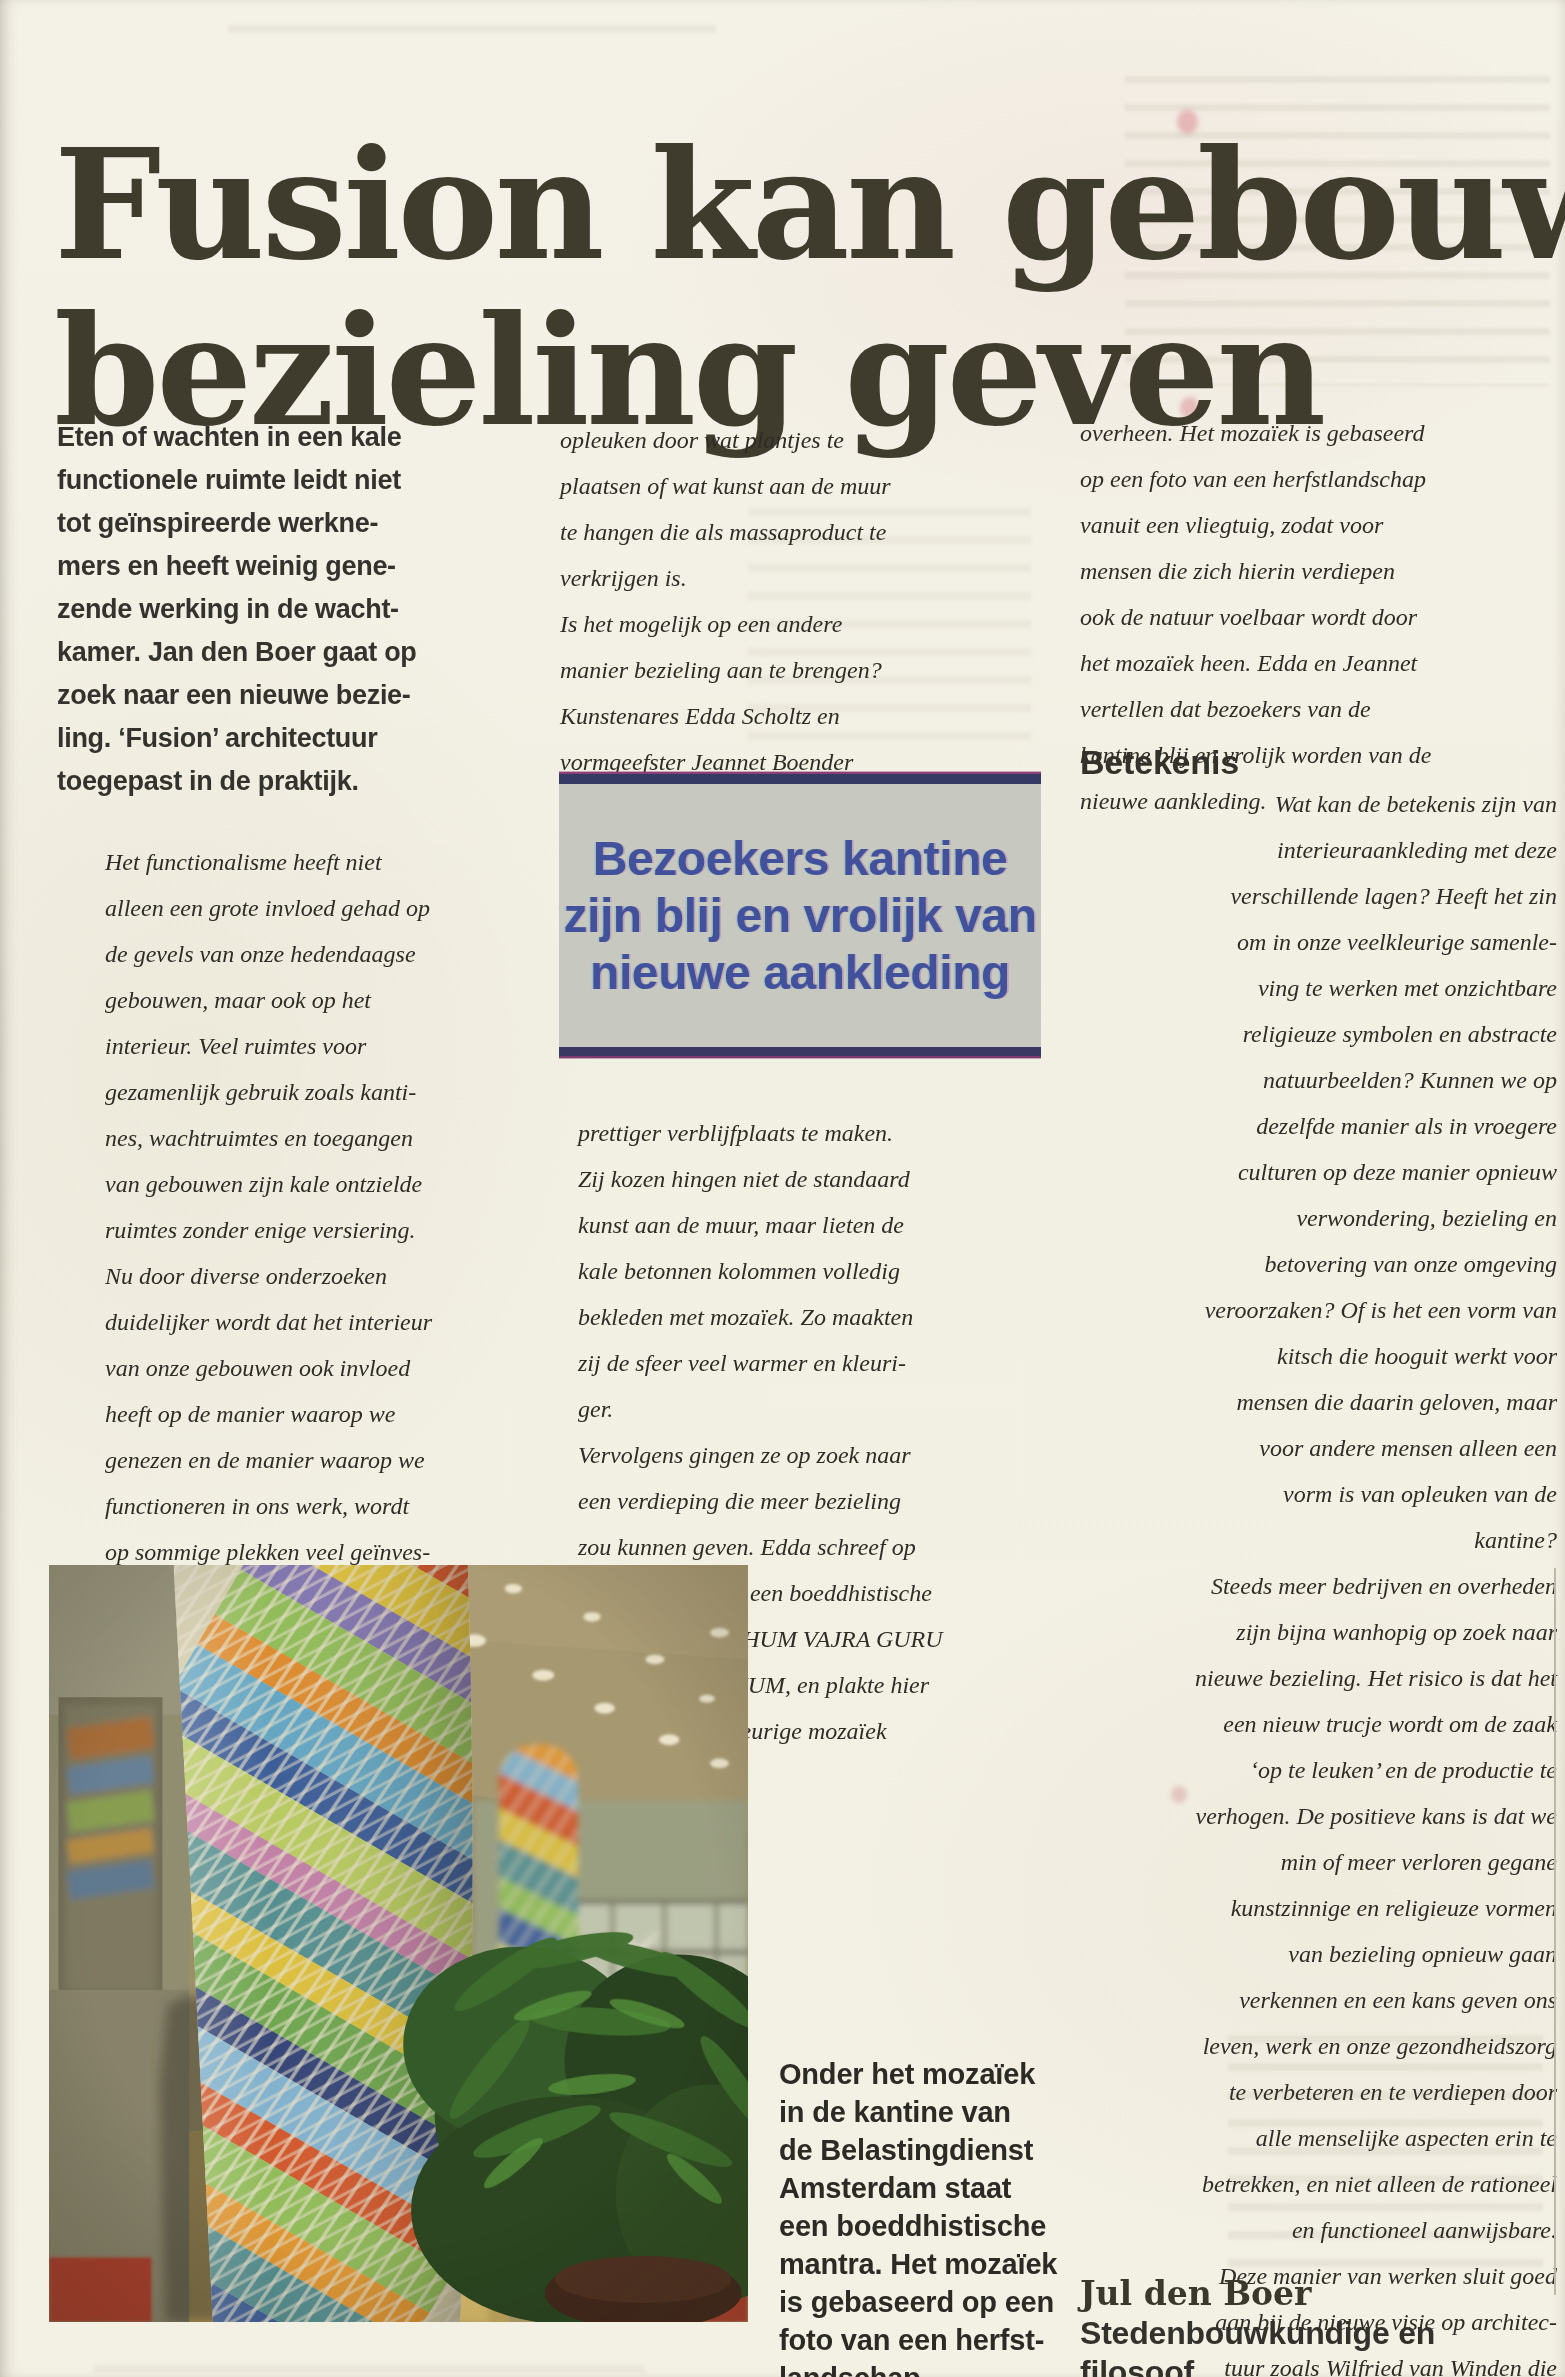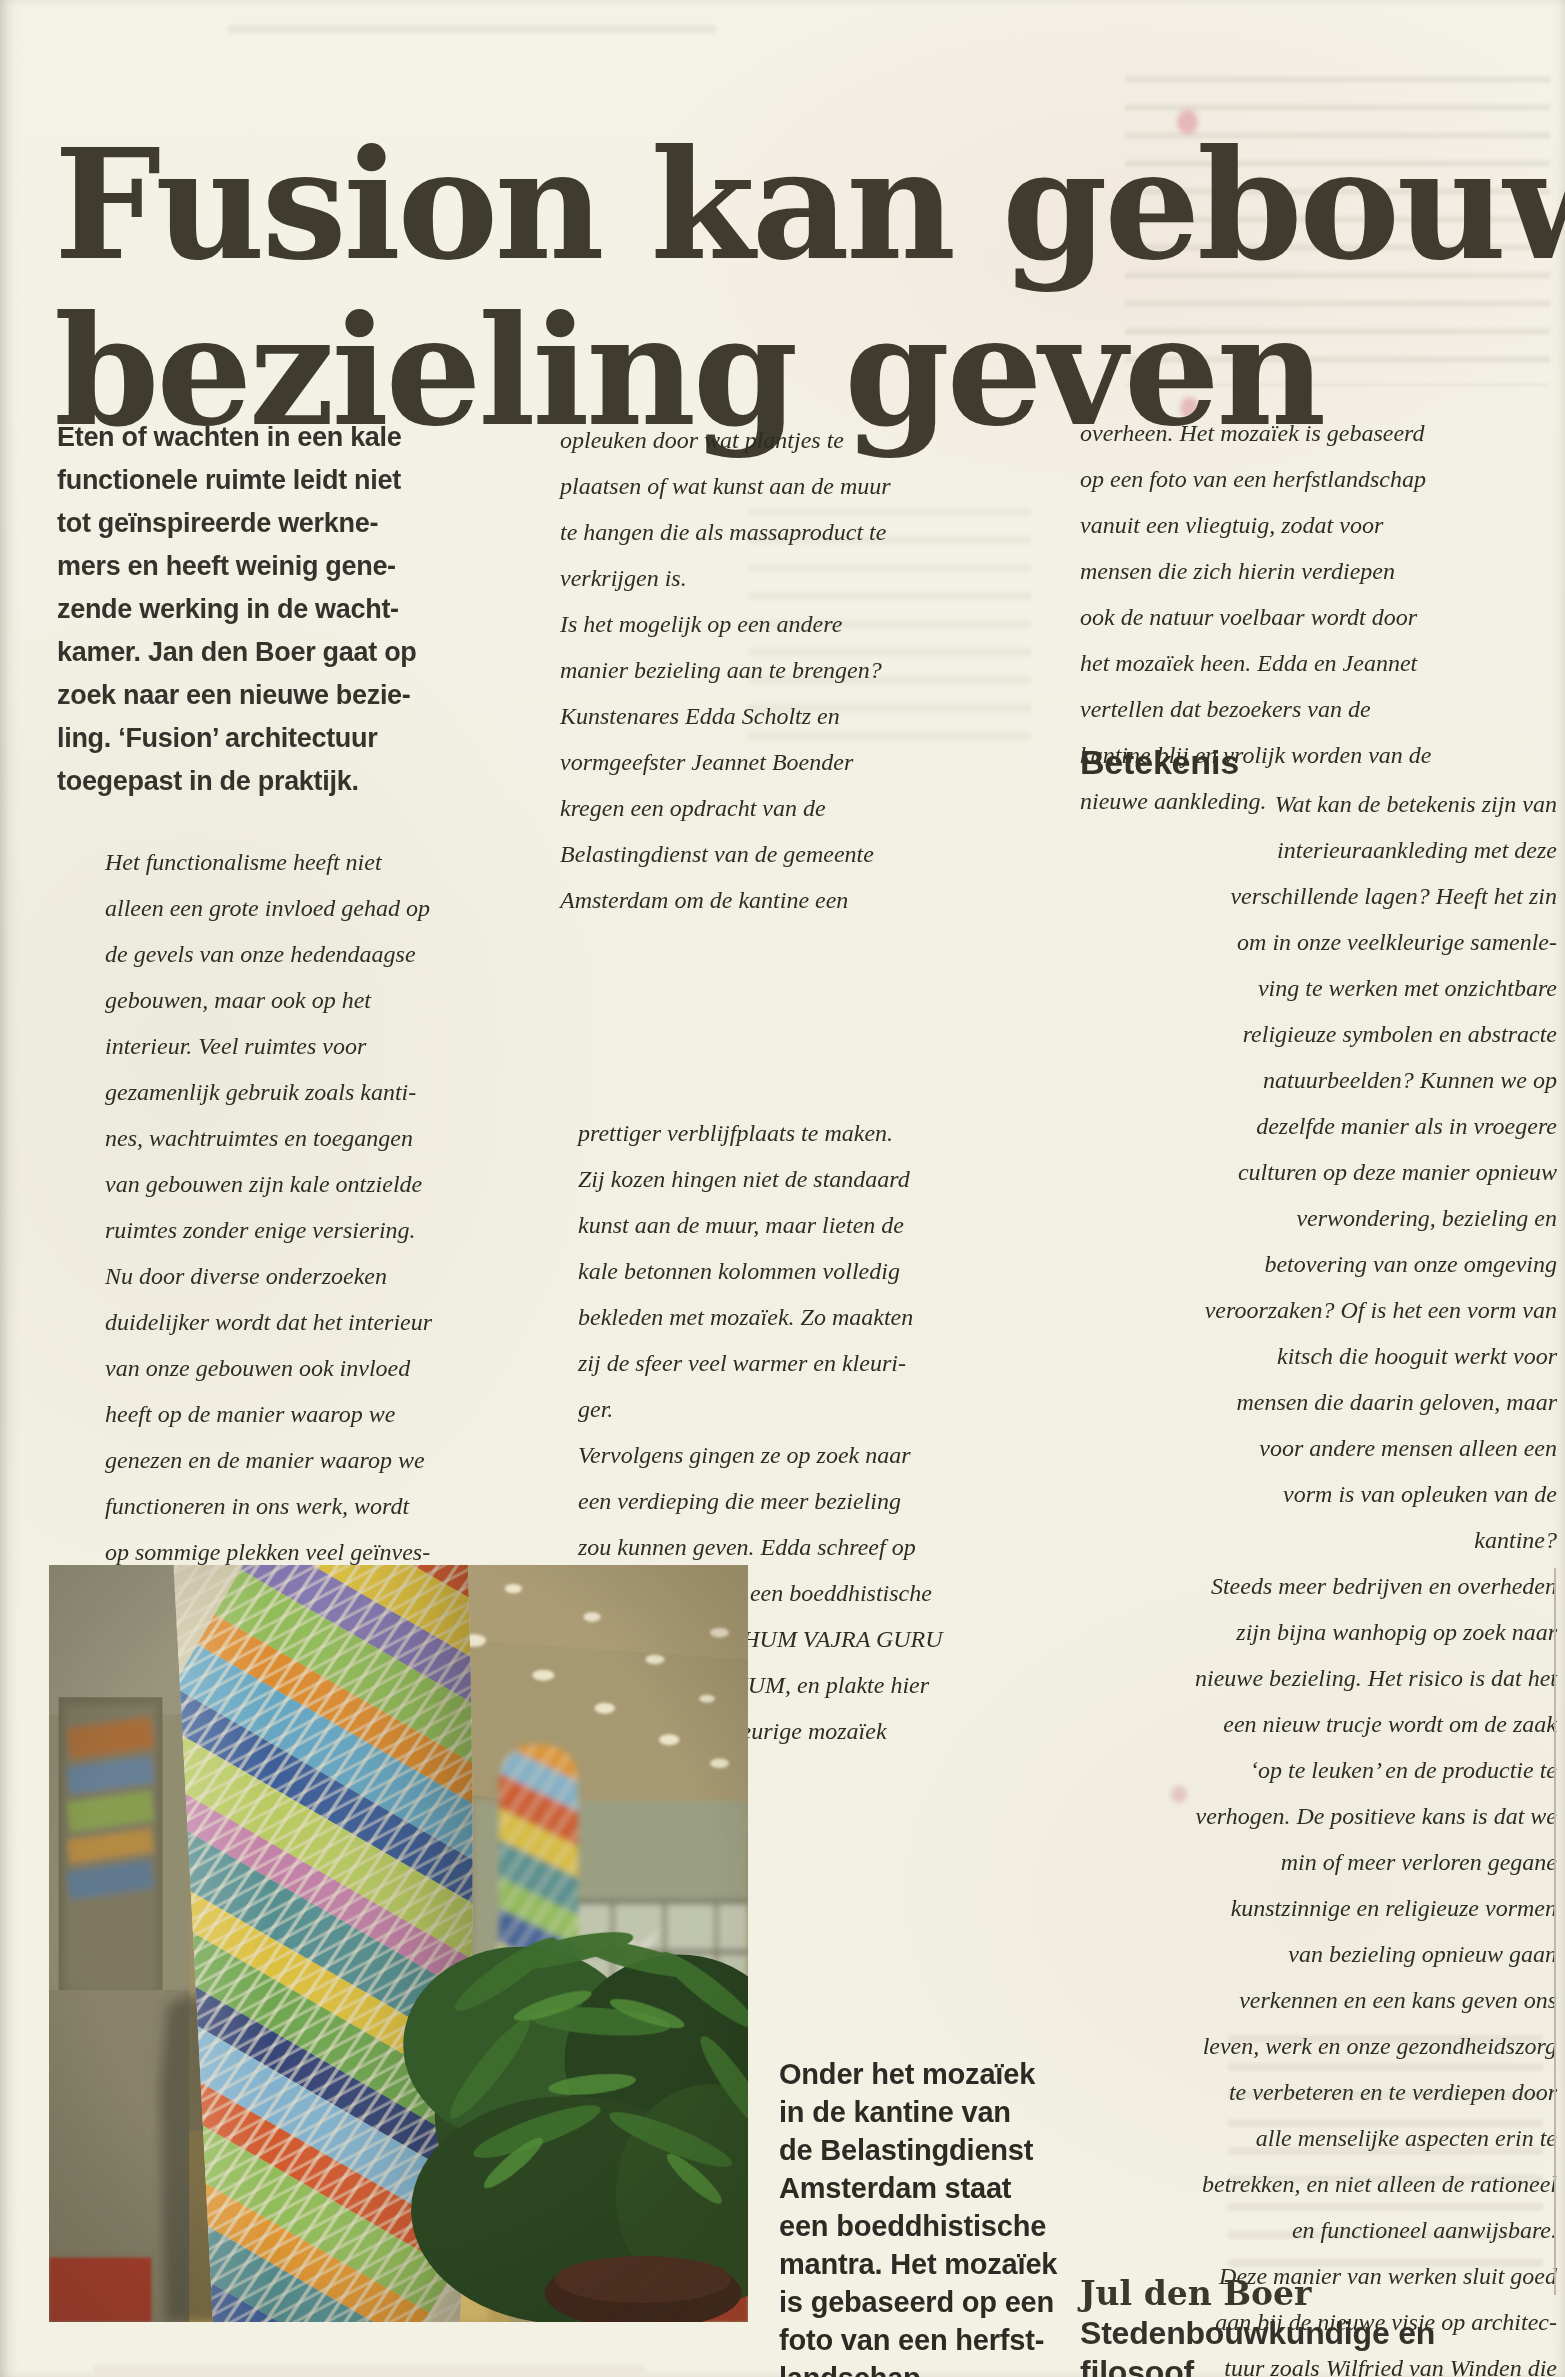--- a/index.html
+++ b/index.html
@@ -138,20 +138,25 @@
 te hangen die als massaproduct te
 verkrijgen is.
 Is het mogelijk op een andere
 manier bezieling aan te brengen?
 Kunstenares Edda Scholtz en
 vormgeefster Jeannet Boender
 kregen een opdracht van de
 Belastingdienst van de gemeente
 Amsterdam om de kantine een</p>
 
+  <div class="abs quote-box">
+    <span class="quote-text">Bezoekers kantine
+zijn blij en vrolijk van
+nieuwe aankleding</span>
+  </div>
 
   <p class="abs bodytext col2b">prettiger verblijfplaats te maken.
 Zij kozen hingen niet de standaard
 kunst aan de muur, maar lieten de
 kale betonnen kolommen volledig
 bekleden met mozaïek. Zo maakten
 zij de sfeer veel warmer en kleuri-
 ger.
 Vervolgens gingen ze op zoek naar
 een verdieping die meer bezieling

